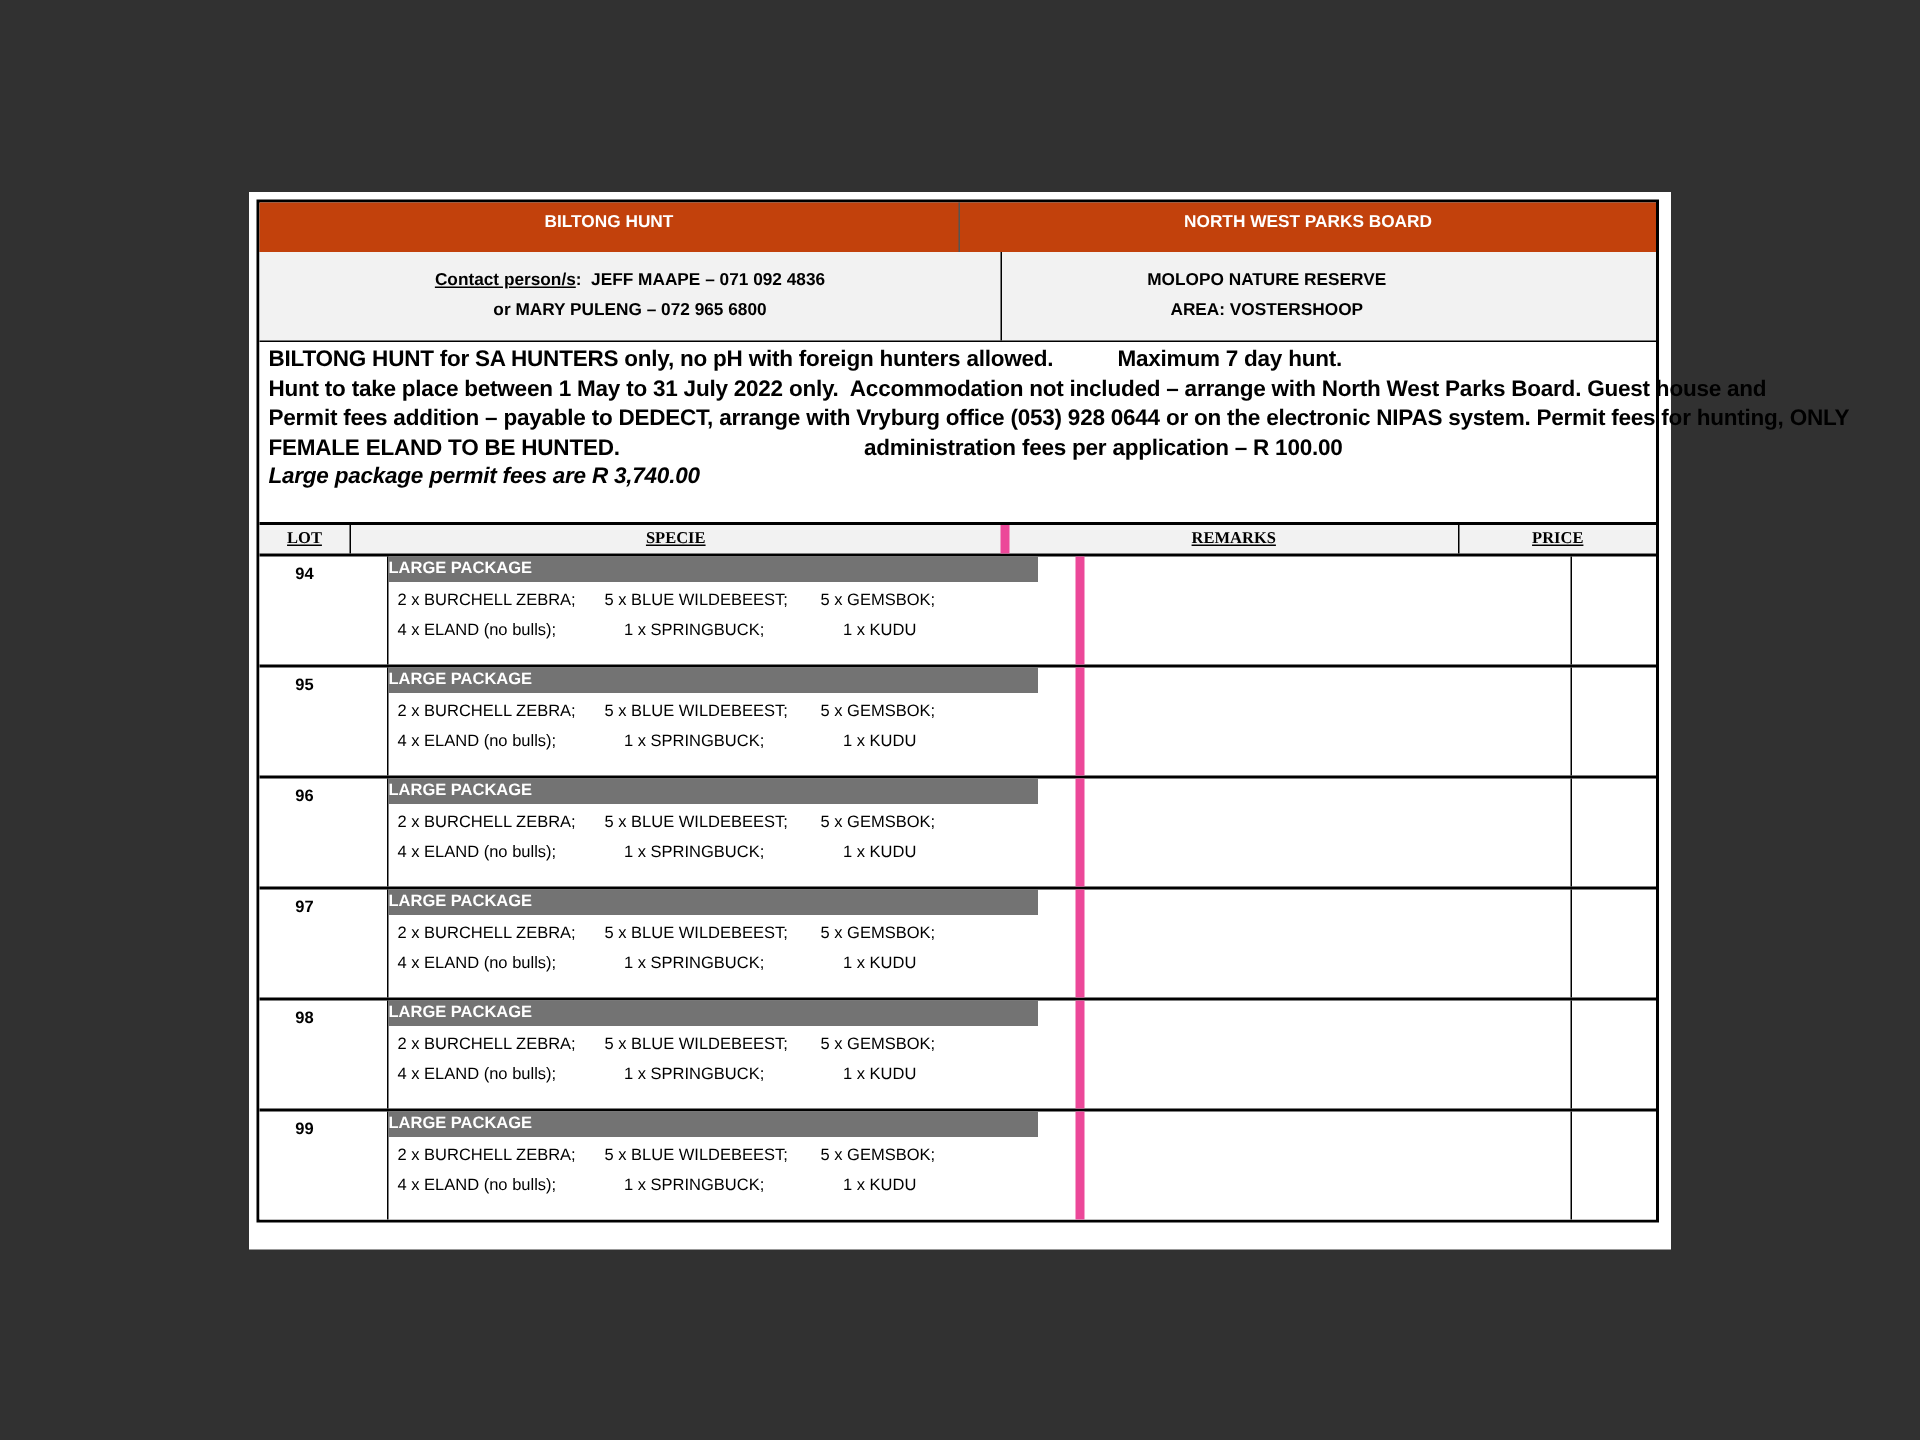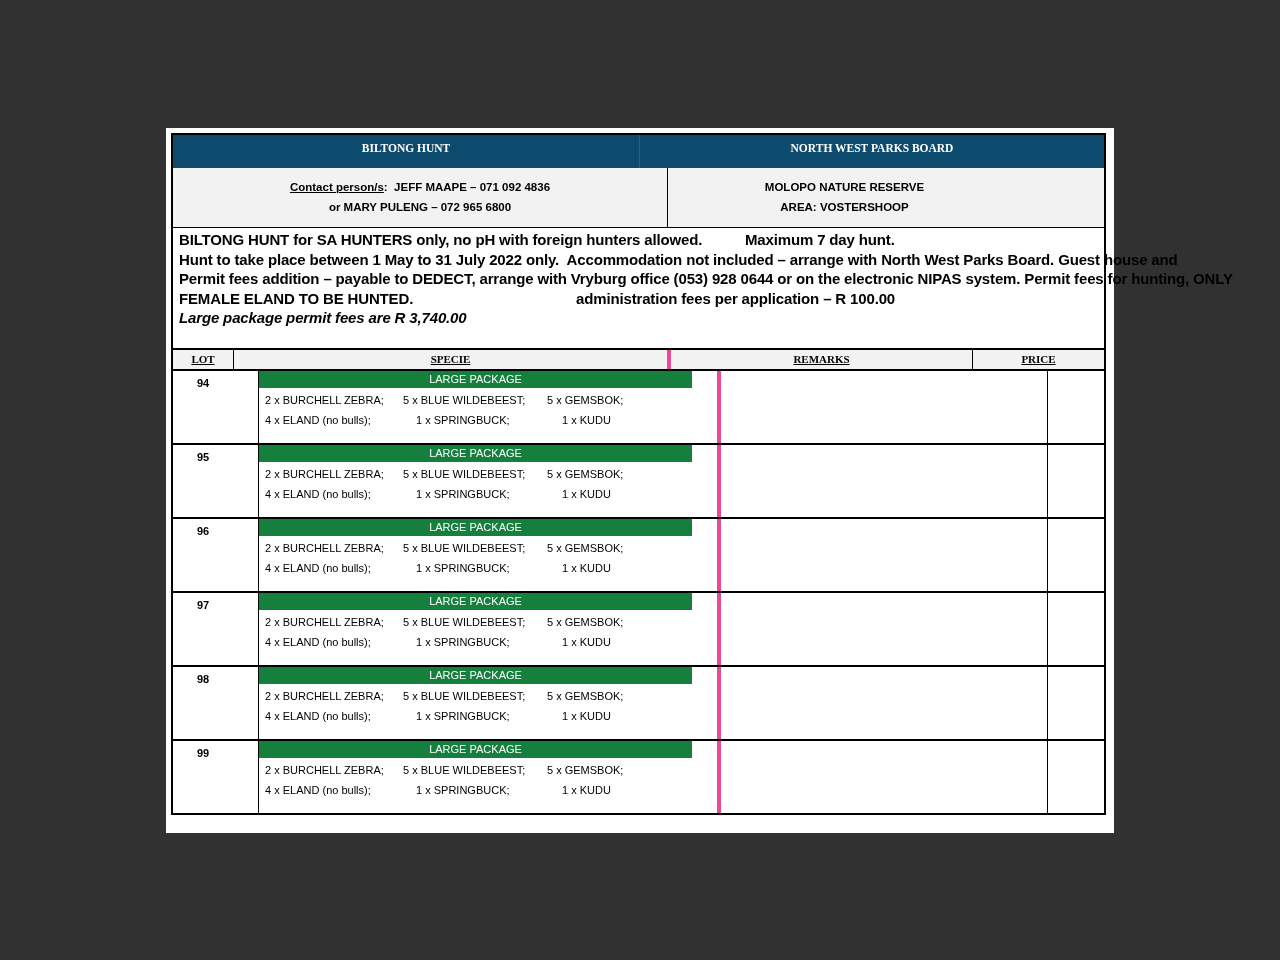--- a/index.html
+++ b/index.html
@@ -3,21 +3,21 @@
 <meta charset="utf-8">
 <style>
   * { margin:0; padding:0; box-sizing:border-box; }
   html,body { width:1280px; height:960px; background:#313131; overflow:hidden;
               font-family:"Liberation Sans", sans-serif; }
   .canvas { position:relative; width:1280px; height:960px; background:#313131; }
   .page { position:absolute; left:166px; top:128px; width:948px; height:705px; background:#ffffff; }
   .doc { position:absolute; left:5px; top:5px; width:935px; border:2px solid #000; background:#fff; }
 
   
-  .title-row { display:flex; height:33px; background:#0c4a6e;font-family:Liberation Serif, serif; }
+  .title-row { display:flex; height:33px; background:#c2410c; }
   .title-cell { color:#fff; font-weight:bold; font-size:11.5px; text-align:center; padding-top:7px; white-space:pre; }
   .title-left { width:466px; }
   .title-right { width:465px; border-left:1px solid #555; }
 
   
   .contact-row { display:flex; height:60px; background:#f2f2f2; border-bottom:1px solid #000; }
   .contact-cell { font-weight:bold; font-size:11.5px; text-align:center; padding-top:9px; }
   .contact-left { width:494px; }
   .contact-right { width:354px; border-left:1px solid #000; }
   .cline { line-height:20px; white-space:pre; }
@@ -28,27 +28,27 @@
           letter-spacing:-0.15px; }
   .iline { position:relative; line-height:19.6px; white-space:pre; }
   .iline .abs { position:absolute; top:0; white-space:pre;padding-left:42px; }
   .italic { font-style:italic; }
 
   
   .thead { display:flex; height:21px; background:#f2f2f2; border-top:2px solid #000; }
   .th { font-weight:bold; font-size:11px; text-align:center; text-decoration:underline; padding-top:3px;font-family:Liberation Serif, serif; }
   .c-lot { width:60px; }
   .c-specie { width:434px; border-left:1px solid #000; }
-  .c-remarks { width:305px; border-left:4px solid #ec4899; }
+  .c-remarks { width:305px; border-left:6px solid #ec4899; }
   .c-price { flex:1; border-left:1px solid #000; }
 
   .lot-row { display:flex; height:74px; background:#fff; border-top:2px solid #000;gap:25px; }
   .lotnum { font-weight:bold; font-size:11px; text-align:center; padding-top:6px; }
-  .pkg { height:17px; line-height:17px; background:#15803d; color:#fff; font-weight:normal;
-         font-size:11px; text-align:center; }
+  .pkg { height:17px; line-height:17px; background:#737373; color:#fff; font-weight:bold;
+         font-size:11px; }
   .slines { padding-left:6px; margin-top:2px; font-size:11px; }
   .sline { line-height:20px; white-space:pre; }
   .sline span { display:inline-block; }
   .w1a { min-width:138px; } .w1b { min-width:144px; }
   .w2a { min-width:151px; } .w2b { min-width:146px; }
 </style>
 </head>
 <body>
 
 <div class="canvas">

